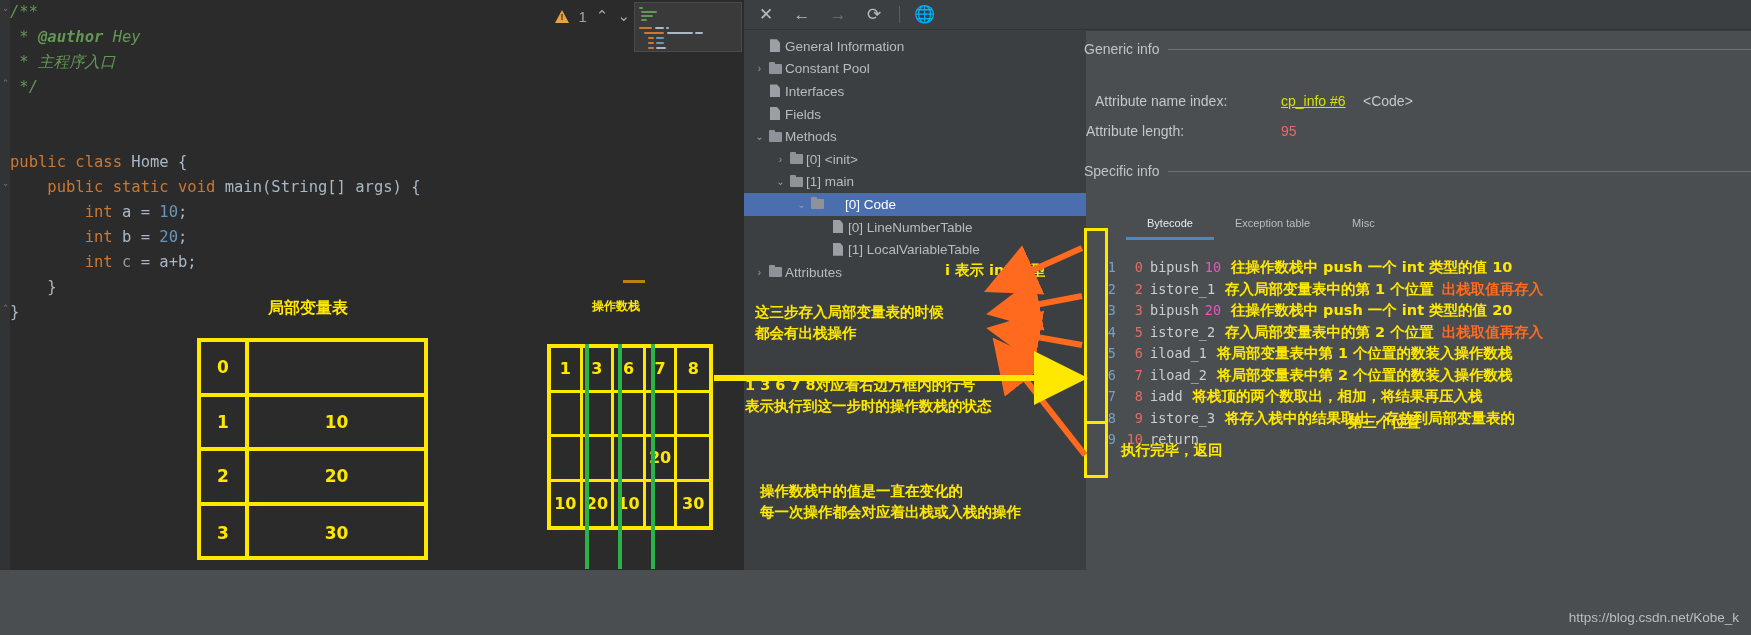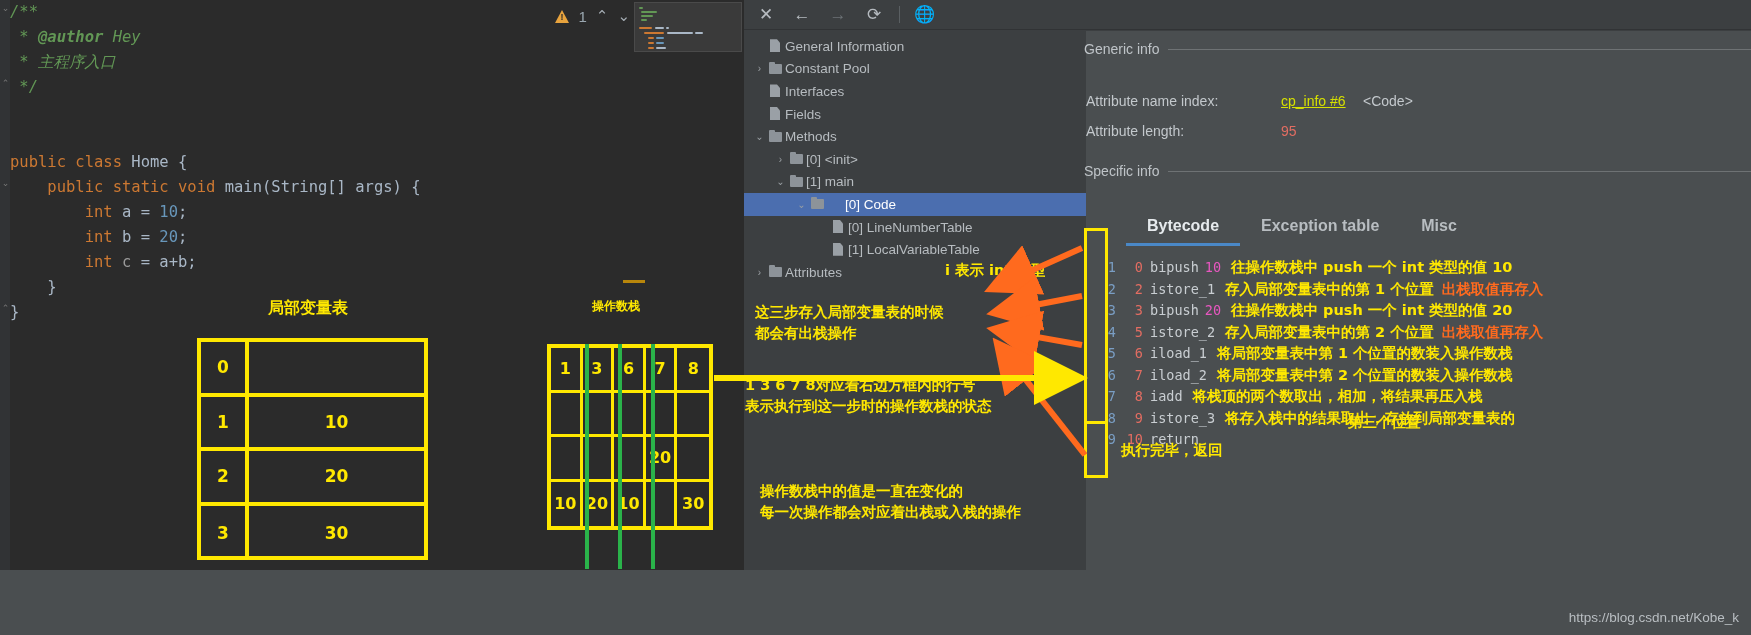--- a/index.html
+++ b/index.html
@@ -185,21 +185,21 @@
   .kv {
     position: absolute; font-size: 14px; color: #c3c8cc;
   }
   .kv-val { position: absolute; font-size: 14px; text-align: center; }
   .link-y { color: #d6e000; text-decoration: underline; }
   .red-v { color: #e36d62; }
   .grey-v { color: #c3c8cc; }
 
   .tabs {
     position: absolute; left: 40px; top: 182px;
-    display: flex; gap: 0; font-size: 16px; font-weight: bold;
+    display: flex; gap: 0; font-size: 11px;
   }
   .tab {
     padding: 4px 21px 8px 21px; color: #b8bdc1;
   }
   .tab.active { color: #e6eaed; border-bottom: 3px solid #4a88c7; }
 
   
   .bc {
     position: absolute; left: 8px; top: 226px; width: 1400px;
     font-family: "DejaVu Sans Mono", monospace; font-size: 13.5px;
@@ -409,21 +409,21 @@
           <span class="t-ico ico-folder"></span>
           <span class="tlabel">Attributes</span>
         </div>
       </div>
 
     <div class="detail">
       <div class="sec-head" style="left:-2px; top:10px;">
         <span>Generic info</span>
         <span class="sec-rule"></span>
       </div>
-      <div class="kv" style="left:0px; top:62px;">Attribute name index:</div>
+      <div class="kv" style="left:0px; top:62px;padding-left:9px;">Attribute name index:</div>
       <div class="kv-val link-y" style="left:195px; top:62px;">cp_info #6</div>
       <div class="kv-val grey-v" style="left:277px; top:62px;">&lt;Code&gt;</div>
       <div class="kv" style="left:0px; top:92px;">Attribute length:</div>
       <div class="kv-val red-v" style="left:195px; top:92px;">95</div>
 
       <div class="sec-head" style="left:-2px; top:132px;">
         <span>Specific info</span>
         <span class="sec-rule"></span>
       </div>
 

